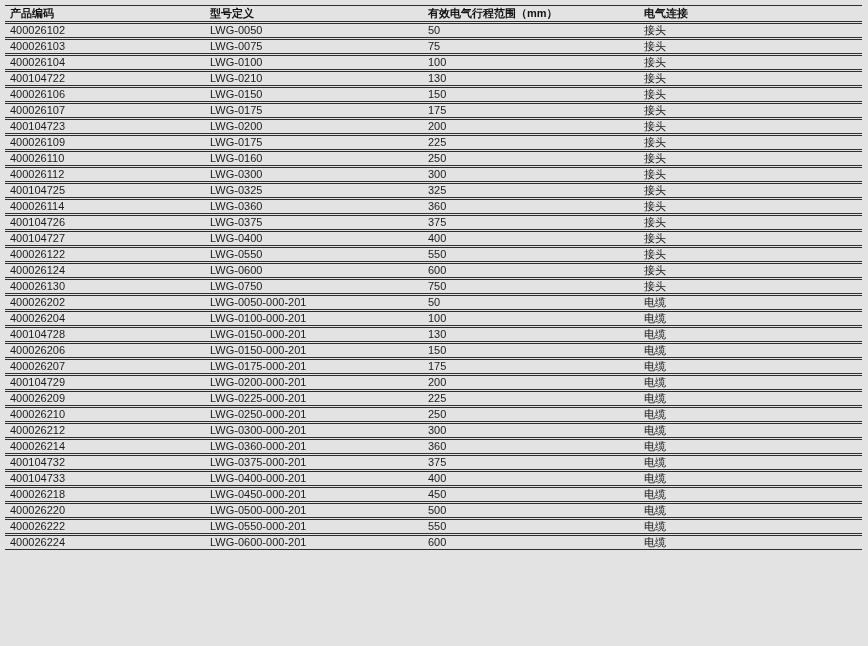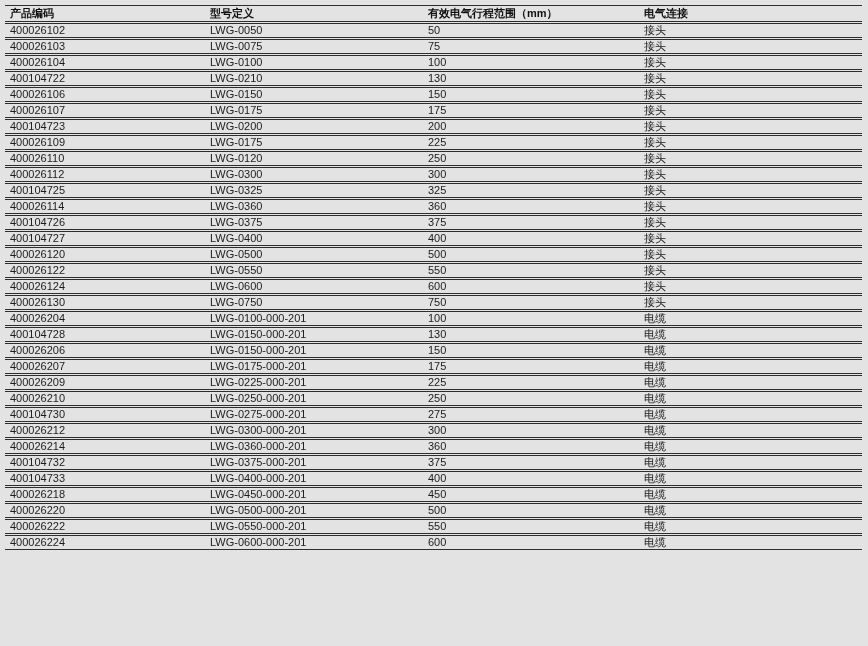--- a/index.html
+++ b/index.html
@@ -111,21 +111,21 @@
           <td>接头</td>
         </tr>
         <tr>
           <td>400026109</td>
           <td>LWG-0175</td>
           <td>225</td>
           <td>接头</td>
         </tr>
         <tr>
           <td>400026110</td>
-          <td>LWG-0120</td>
+          <td>LWG-0160</td>
           <td>250</td>
           <td>接头</td>
         </tr>
         <tr>
           <td>400026112</td>
           <td>LWG-0300</td>
           <td>300</td>
           <td>接头</td>
         </tr>
         <tr>
@@ -146,44 +146,44 @@
           <td>375</td>
           <td>接头</td>
         </tr>
         <tr>
           <td>400104727</td>
           <td>LWG-0400</td>
           <td>400</td>
           <td>接头</td>
         </tr>
         <tr>
-          <td>400026120</td>
-          <td>LWG-0500</td>
-          <td>500</td>
-          <td>接头</td>
-        </tr>
-        <tr>
           <td>400026122</td>
           <td>LWG-0550</td>
           <td>550</td>
           <td>接头</td>
         </tr>
         <tr>
           <td>400026124</td>
           <td>LWG-0600</td>
           <td>600</td>
           <td>接头</td>
         </tr>
         <tr>
           <td>400026130</td>
           <td>LWG-0750</td>
           <td>750</td>
           <td>接头</td>
         </tr>
         <tr>
+          <td>400026202</td>
+          <td>LWG-0050-000-201</td>
+          <td>50</td>
+          <td>电缆</td>
+        </tr>
+        <tr>
           <td>400026204</td>
           <td>LWG-0100-000-201</td>
           <td>100</td>
           <td>电缆</td>
         </tr>
         <tr>
           <td>400104728</td>
           <td>LWG-0150-000-201</td>
           <td>130</td>
           <td>电缆</td>
@@ -194,35 +194,35 @@
           <td>150</td>
           <td>电缆</td>
         </tr>
         <tr>
           <td>400026207</td>
           <td>LWG-0175-000-201</td>
           <td>175</td>
           <td>电缆</td>
         </tr>
         <tr>
+          <td>400104729</td>
+          <td>LWG-0200-000-201</td>
+          <td>200</td>
+          <td>电缆</td>
+        </tr>
+        <tr>
           <td>400026209</td>
           <td>LWG-0225-000-201</td>
           <td>225</td>
           <td>电缆</td>
         </tr>
         <tr>
           <td>400026210</td>
           <td>LWG-0250-000-201</td>
           <td>250</td>
-          <td>电缆</td>
-        </tr>
-        <tr>
-          <td>400104730</td>
-          <td>LWG-0275-000-201</td>
-          <td>275</td>
           <td>电缆</td>
         </tr>
         <tr>
           <td>400026212</td>
           <td>LWG-0300-000-201</td>
           <td>300</td>
           <td>电缆</td>
         </tr>
         <tr>
           <td>400026214</td>

